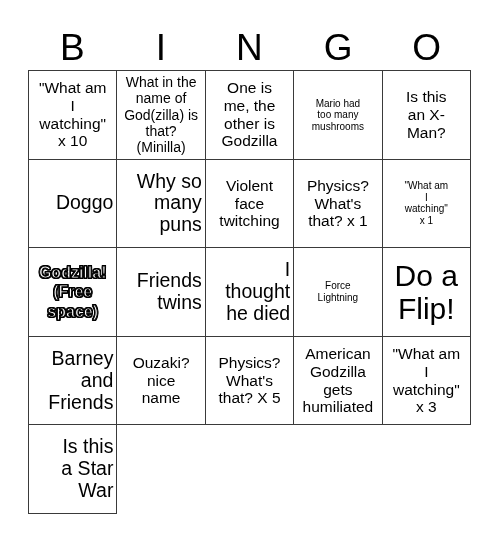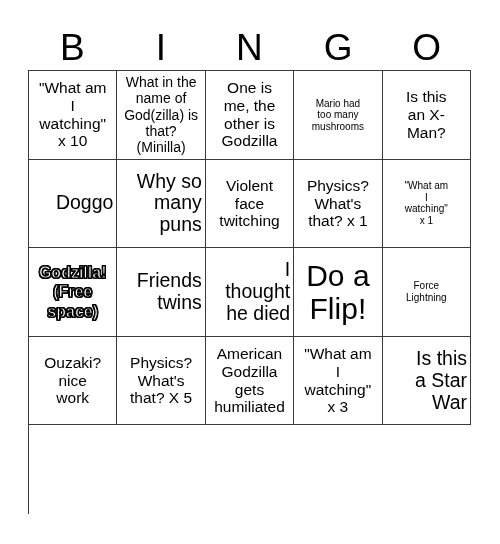--- a/index.html
+++ b/index.html
@@ -177,32 +177,37 @@
       </div>
       <div class="cell sz-lg">
         <span class="cell-text">Friends
 twins</span>
       </div>
       <div class="cell sz-lg">
         <span class="cell-text">I
 thought
 he died</span>
       </div>
+      <div class="cell sz-sm">
+        <span class="cell-text">Force
+Lightning</span>
+      </div>
       <div class="cell sz-xl">
         <span class="cell-text">Do a
 Flip!</span>
       </div>
-      <div class="cell sz-sm">
-        <span class="cell-text">Force
-Lightning</span>
+      <div class="cell sz-lg">
+        <span class="cell-text">Barney
+and
+Friends</span>
       </div>
       <div class="cell sz-md">
         <span class="cell-text">Ouzaki?
 nice
-work</span>
+name</span>
       </div>
       <div class="cell sz-md">
         <span class="cell-text">Physics?
 What's
 that? X 5</span>
       </div>
       <div class="cell sz-md">
         <span class="cell-text">American
 Godzilla
 gets

